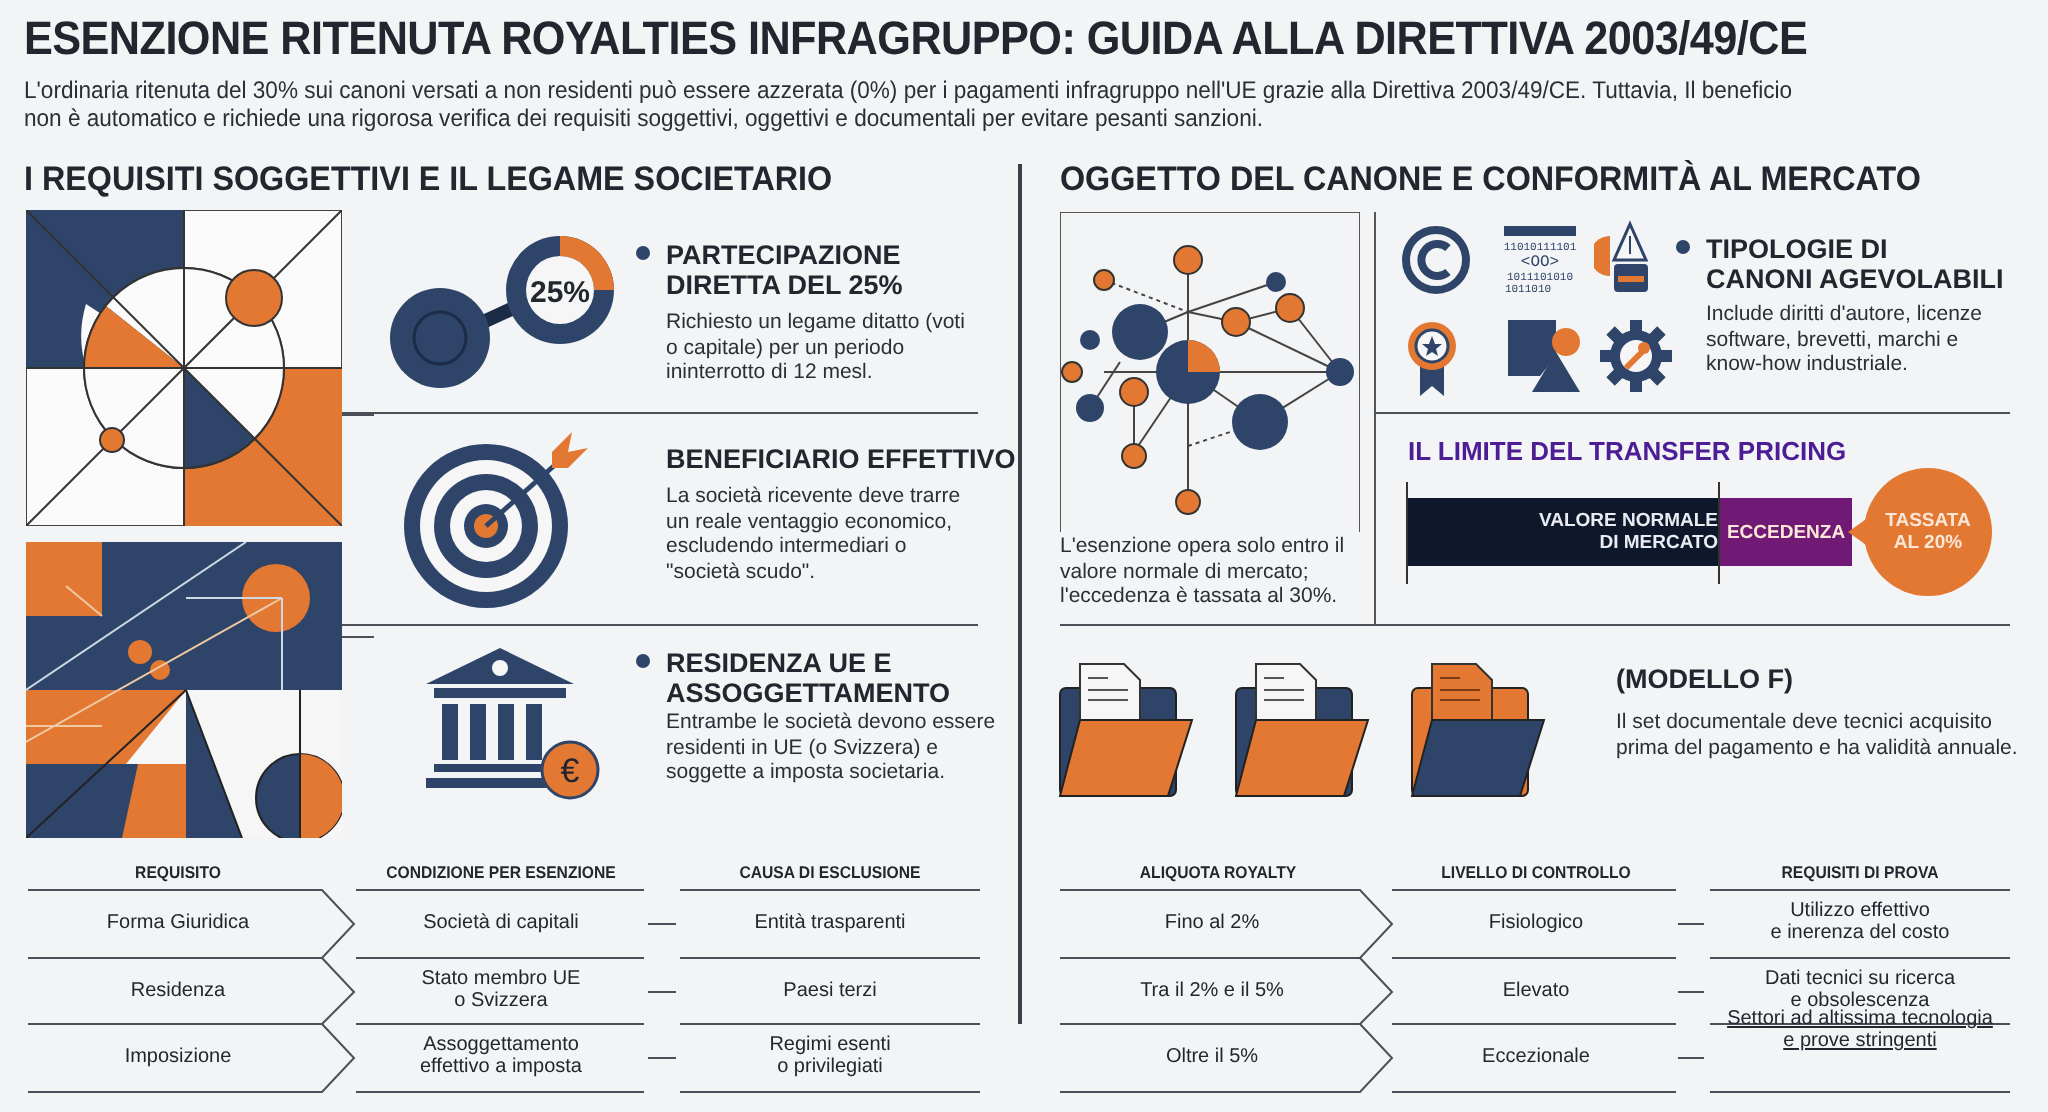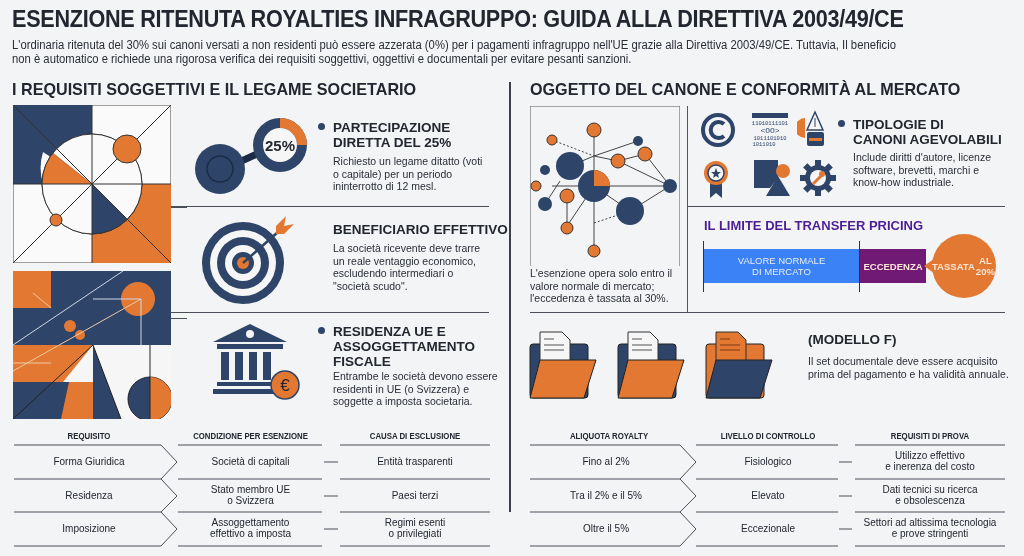--- a/index.html
+++ b/index.html
@@ -9,21 +9,21 @@
   .title { left: 12px; top: 6px; font-size: 23.5px; font-weight: 700; letter-spacing: -0.3px; color: #22262e; transform: scaleX(0.92); transform-origin: left; white-space: nowrap; }
   .intro { left: 12px; top: 38px; width: 1000px; font-size: 12px; line-height: 14px; color: #2a2e36; transform: scaleX(0.94); transform-origin: left; }
   .sec-title { font-size: 17px; font-weight: 700; color: #22262e; white-space: nowrap; }
   .vdiv { left: 509px; top: 82px; width: 1.5px; height: 430px; background: #3a3f48; }
   .hline { height: 1px; background: #4a4f58; }
   .item-h { font-size: 13.5px; font-weight: 700; line-height: 15px; color: #22262e; }
   .item-h .dot { display: inline-block; width: 7px; height: 7px; border-radius: 50%; background: #2e4468; margin-right: 8px; position: relative; top: -2px; }
   .item-t { font-size: 10.5px; line-height: 12.5px; color: #2a2e36; }
   .th { font-size: 8.5px; font-weight: 700; color: #22262e; text-align: center; transform: scaleX(0.92); }
   .td { font-size: 10px; line-height: 11px; color: #22262e; text-align: center; display: flex; align-items: center; justify-content: center; }
-  .bar-navy { background: #3b82f6; color: #e8ecf2; font-size: 9.5px; font-weight: 400; text-align: center; display: flex; align-items: center; justify-content: center; line-height: 11px; }
+  .bar-navy { background: #0f172a; color: #e8ecf2; font-size: 9.5px; font-weight: 700; text-align: center; display: flex; align-items: flex-end; justify-content: center; line-height: 11px; }
   .bar-orange { background: #701a75; color: #fbe7d8; font-size: 9.5px; font-weight: 700; display: flex; align-items: center; justify-content: center; }
   .bubble { background: #e27832; color: #fbe7d8; border-radius: 50%; font-size: 9.5px; font-weight: 700; text-align: center; display: flex; align-items: center; justify-content: center; line-height: 11px; }
 </style>
 </head>
 <body>
 
 <div class="abs title">ESENZIONE RITENUTA ROYALTIES INFRAGRUPPO: GUIDA ALLA DIRETTIVA 2003/49/CE</div>
 <div class="abs intro">
   <div>L'ordinaria ritenuta del 30% sui canoni versati a non residenti può essere azzerata (0%) per i pagamenti infragruppo nell'UE grazie alla Direttiva 2003/49/CE. Tuttavia, Il beneficio</div>
   <div>non è automatico e richiede una rigorosa verifica dei requisiti soggettivi, oggettivi e documentali per evitare pesanti sanzioni.</div>
@@ -128,21 +128,20 @@
   <rect x="41" y="32" width="8" height="28" fill="#2e4468"></rect>
   <rect x="55" y="32" width="8" height="28" fill="#2e4468"></rect>
   <rect x="9" y="62" width="66" height="4" fill="#2e4468"></rect>
   <rect x="5" y="69" width="74" height="5" fill="#2e4468"></rect>
   <circle cx="77" cy="65" r="14" fill="#e27832" stroke="#2e4468" stroke-width="1.5"></circle>
   <text x="77" y="71" text-anchor="middle" font-family="Liberation Sans, sans-serif" font-size="17" fill="#1f2430">€</text>
 </svg>
 <div class="abs" style="left:318px; top:324px;">
   <div class="item-h"><span class="dot"></span><span>RESIDENZA UE E</span></div>
   <div class="item-h" style="padding-left:15px">ASSOGGETTAMENTO</div>
-  <div class="item-h" style="padding-left:15px">FISCALE</div>
   <div class="item-t" style="padding-left:15px; margin-top:1px;">
     <div>Entrambe le società devono essere</div>
     <div>residenti in UE (o Svizzera) e</div>
     <div>soggette a imposta societaria.</div>
   </div>
 </div>
 
 <div>
   <div class="abs th" style="left:14px; top:431px; width:150px;">REQUISITO</div>
   <div class="abs th" style="left:178px; top:431px; width:145px;">CONDIZIONE PER ESENZIONE</div>
@@ -283,21 +282,21 @@
 <div class="abs" style="left:703px; top:241px; width:1px; height:51px; background:#333;"></div>
 <div class="abs" style="left:859px; top:241px; width:1px; height:51px; background:#333;"></div>
 <div class="abs bar-navy" style="left:704px; top:249px; width:155px; height:34px; flex-direction:column;">
   <div>VALORE NORMALE</div>
   <div>DI MERCATO</div>
 </div>
 <div class="abs bar-orange" style="left:860px; top:249px; width:66px; height:34px;">ECCEDENZA</div>
 <svg class="abs" style="left:924px; top:256px;" width="14" height="20" viewBox="0 0 14 20">
   <polygon points="0,10 14,0 14,20" fill="#e27832"></polygon>
 </svg>
-<div class="abs bubble" style="left:932px; top:234px; width:64px; height:64px; ">
+<div class="abs bubble" style="left:932px; top:234px; width:64px; height:64px; flex-direction:column;">
   <div>TASSATA</div>
   <div>AL 20%</div>
 </div>
 
 <svg class="abs" style="left:528px; top:330px;" width="270" height="72" viewBox="0 0 270 72">
   <g>
     <rect x="2" y="14" width="58" height="54" rx="3" fill="#2e4468" stroke="#222"></rect>
     <path d="M12 2 L34 2 L42 10 L42 40 L12 40 Z" fill="#f6f6f6" stroke="#333"></path>
     <line x1="16" y1="9" x2="26" y2="9" stroke="#555"></line>
       <line x1="16" y1="15" x2="36" y2="15" stroke="#555"></line>
@@ -317,21 +316,21 @@
     <path d="M12 2 L34 2 L42 10 L42 40 L12 40 Z" fill="#e27832" stroke="#333"></path>
     <line x1="16" y1="9" x2="26" y2="9" stroke="#7a3a12"></line>
       <line x1="16" y1="15" x2="36" y2="15" stroke="#7a3a12"></line>
       <line x1="16" y1="20" x2="36" y2="20" stroke="#7a3a12"></line>
     <path d="M12 30 L68 30 L56 68 L2 68 Z" fill="#2e4468" stroke="#222"></path>
   </g>
 </svg>
 <div class="abs" style="left:793px; top:332px;">
   <div class="item-h" style="padding-left:15px">(MODELLO F)</div>
   <div class="item-t" style="padding-left:15px; margin-top:8px;">
-    <div>Il set documentale deve essere acquisito</div>
+    <div>Il set documentale deve tecnici acquisito</div>
     <div>prima del pagamento e ha validità annuale.</div>
   </div>
 </div>
 
 <div>
   <div class="abs th" style="left:530px; top:431px; width:158px;">ALIQUOTA ROYALTY</div>
   <div class="abs th" style="left:697px; top:431px; width:142px;">LIVELLO DI CONTROLLO</div>
   <div class="abs th" style="left:855px; top:431px; width:150px;">REQUISITI DI PROVA</div>
   <svg class="abs" style="left:530px; top:443px;" width="476" height="106" viewBox="0 0 476 106">
     <g stroke="#4a4f58" stroke-width="1" fill="none">
@@ -354,15 +353,15 @@
   <div class="abs td" style="left:530px; top:446px; width:152px; height:30px;">Fino al 2%</div>
   <div class="abs td" style="left:697px; top:446px; width:142px; height:30px;">Fisiologico</div>
   <div class="abs td" style="left:855px; top:446px; width:150px; height:30px; white-space:pre-line;">Utilizzo effettivo
 e inerenza del costo</div>
   <div class="abs td" style="left:530px; top:480px; width:152px; height:30px;">Tra il 2% e il 5%</div>
   <div class="abs td" style="left:697px; top:480px; width:142px; height:30px;">Elevato</div>
   <div class="abs td" style="left:855px; top:480px; width:150px; height:30px; white-space:pre-line;">Dati tecnici su ricerca
 e obsolescenza</div>
   <div class="abs td" style="left:530px; top:513px; width:152px; height:30px;">Oltre il 5%</div>
   <div class="abs td" style="left:697px; top:513px; width:142px; height:30px;">Eccezionale</div>
-  <div class="abs td" style="left:850px; top:513px; width:160px; height:30px; white-space:pre-line;">Settori ad altissima tecnologia
+  <div class="abs td" style="left:850px; top:500px; width:160px; height:30px; white-space:pre-line;text-decoration:underline;">Settori ad altissima tecnologia
 e prove stringenti</div>
 </div>
 
 </body></html>

